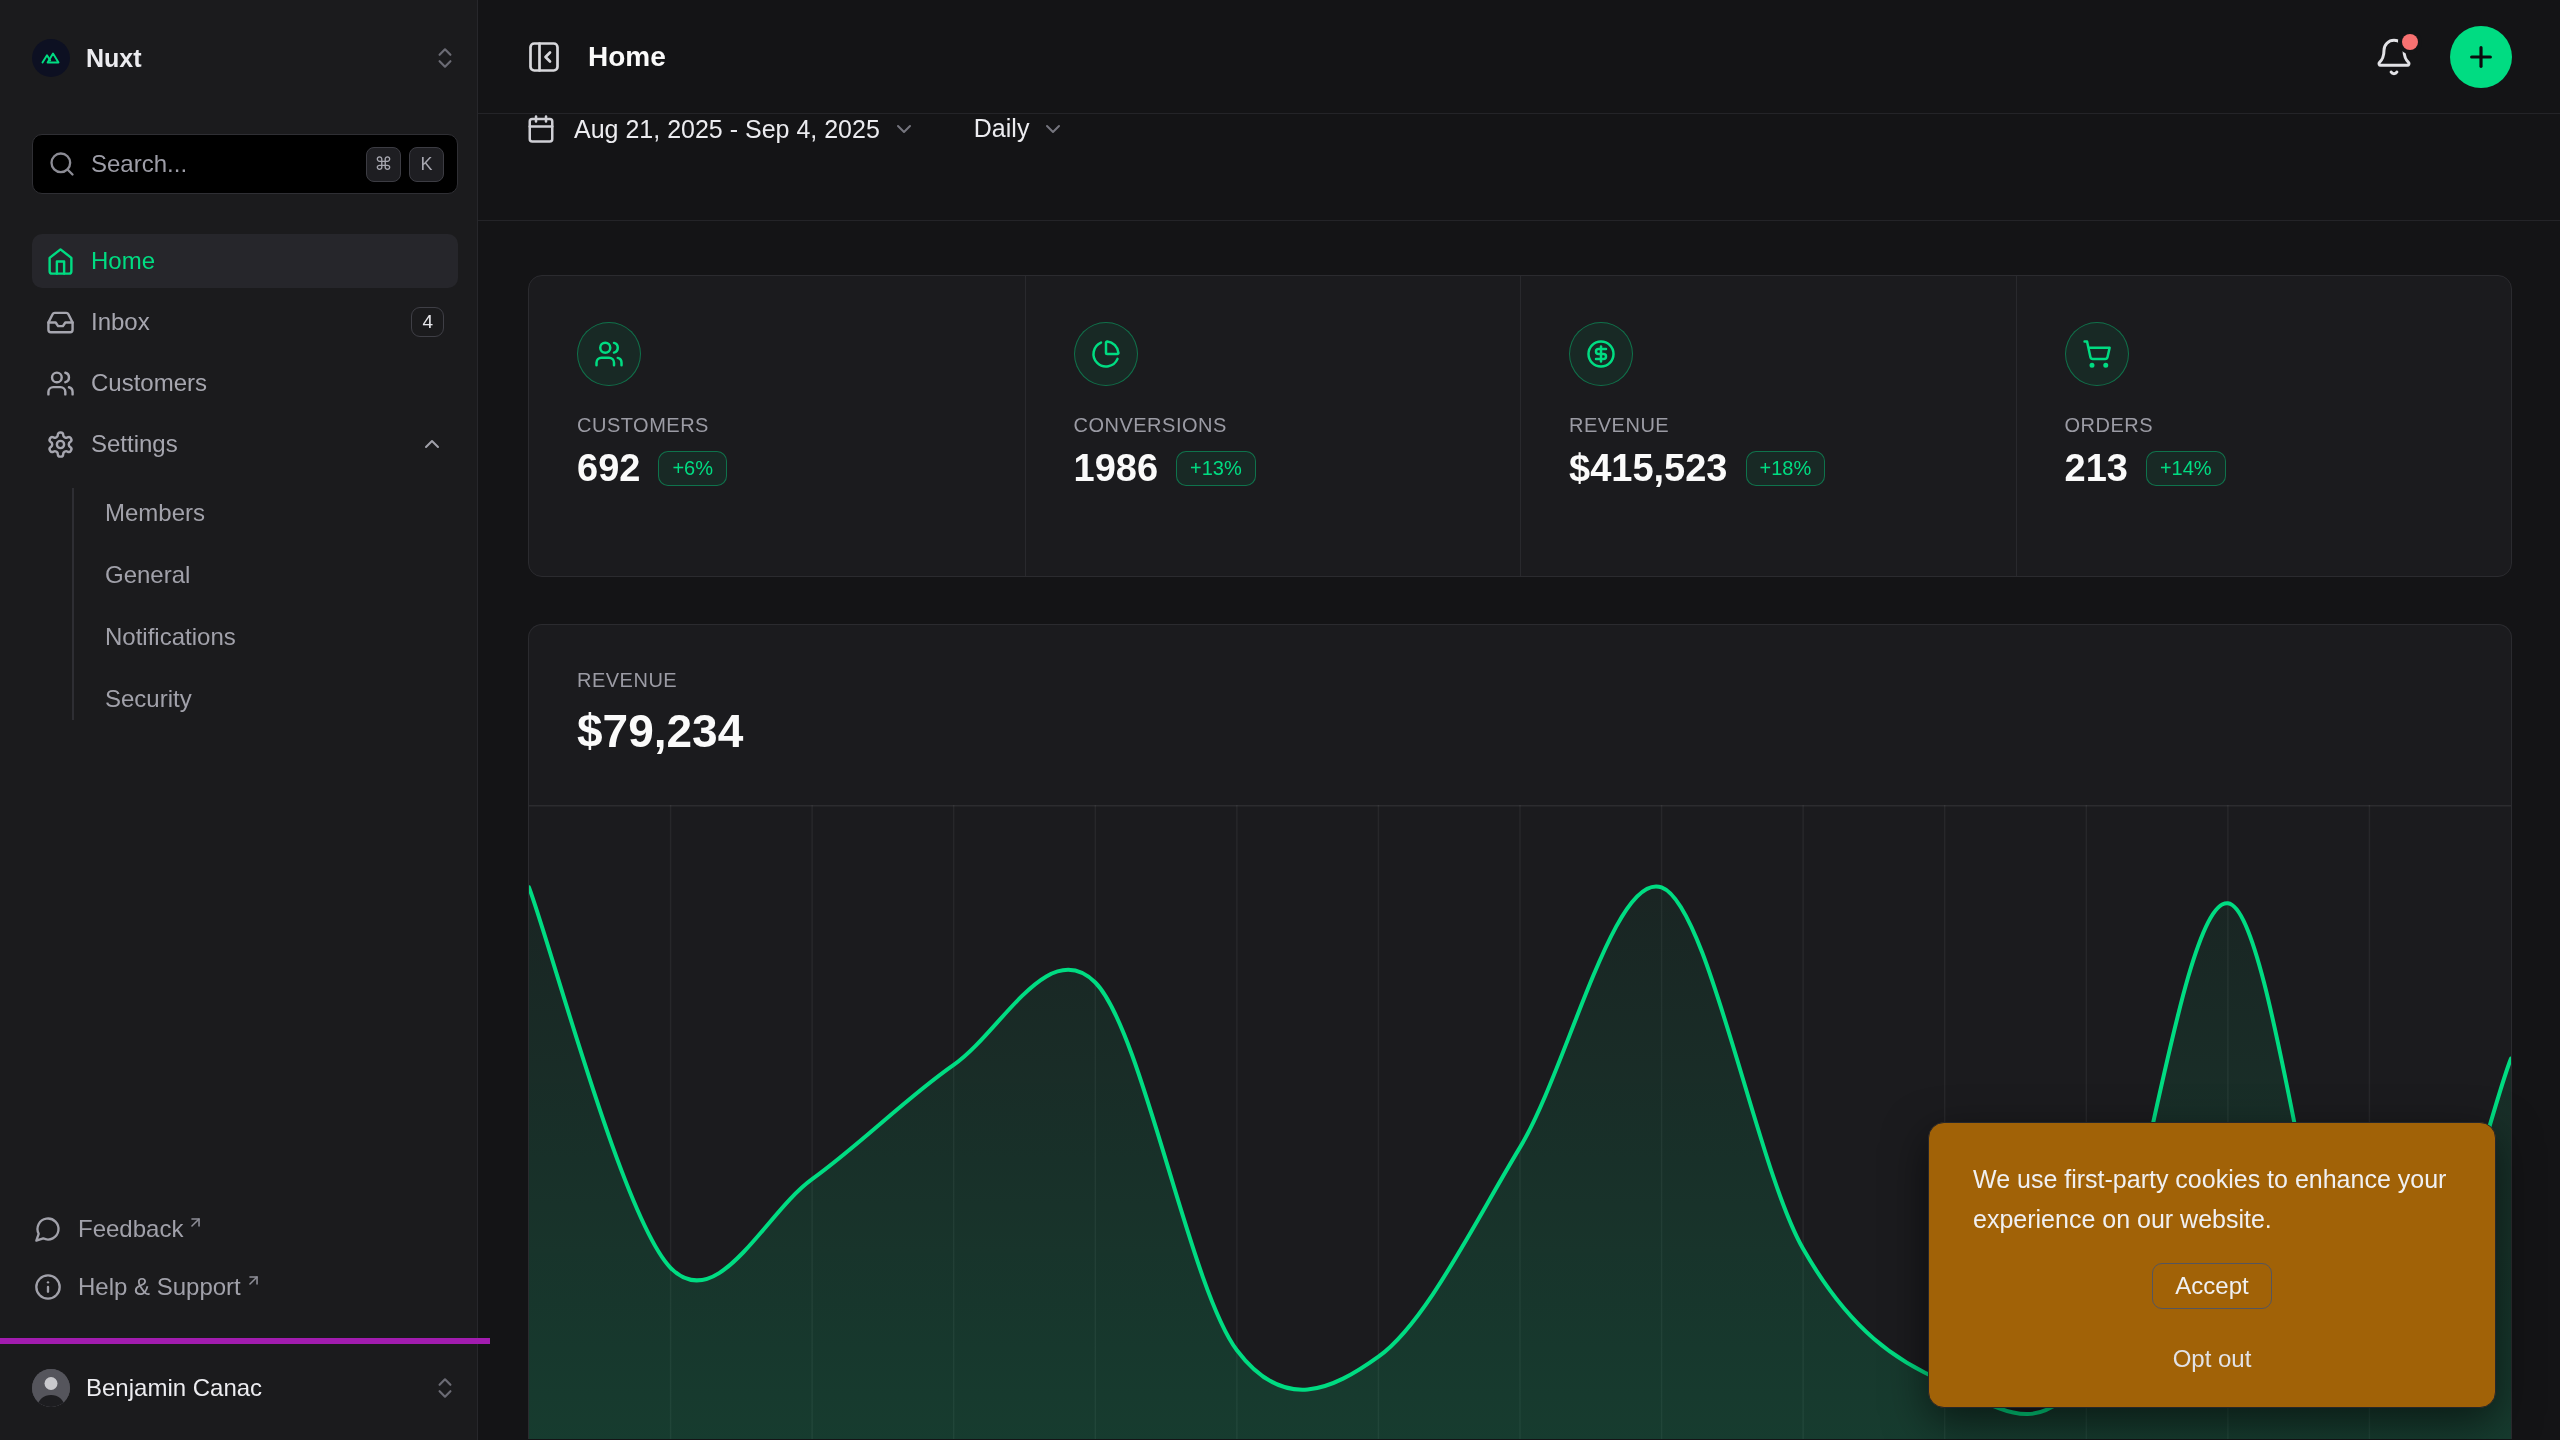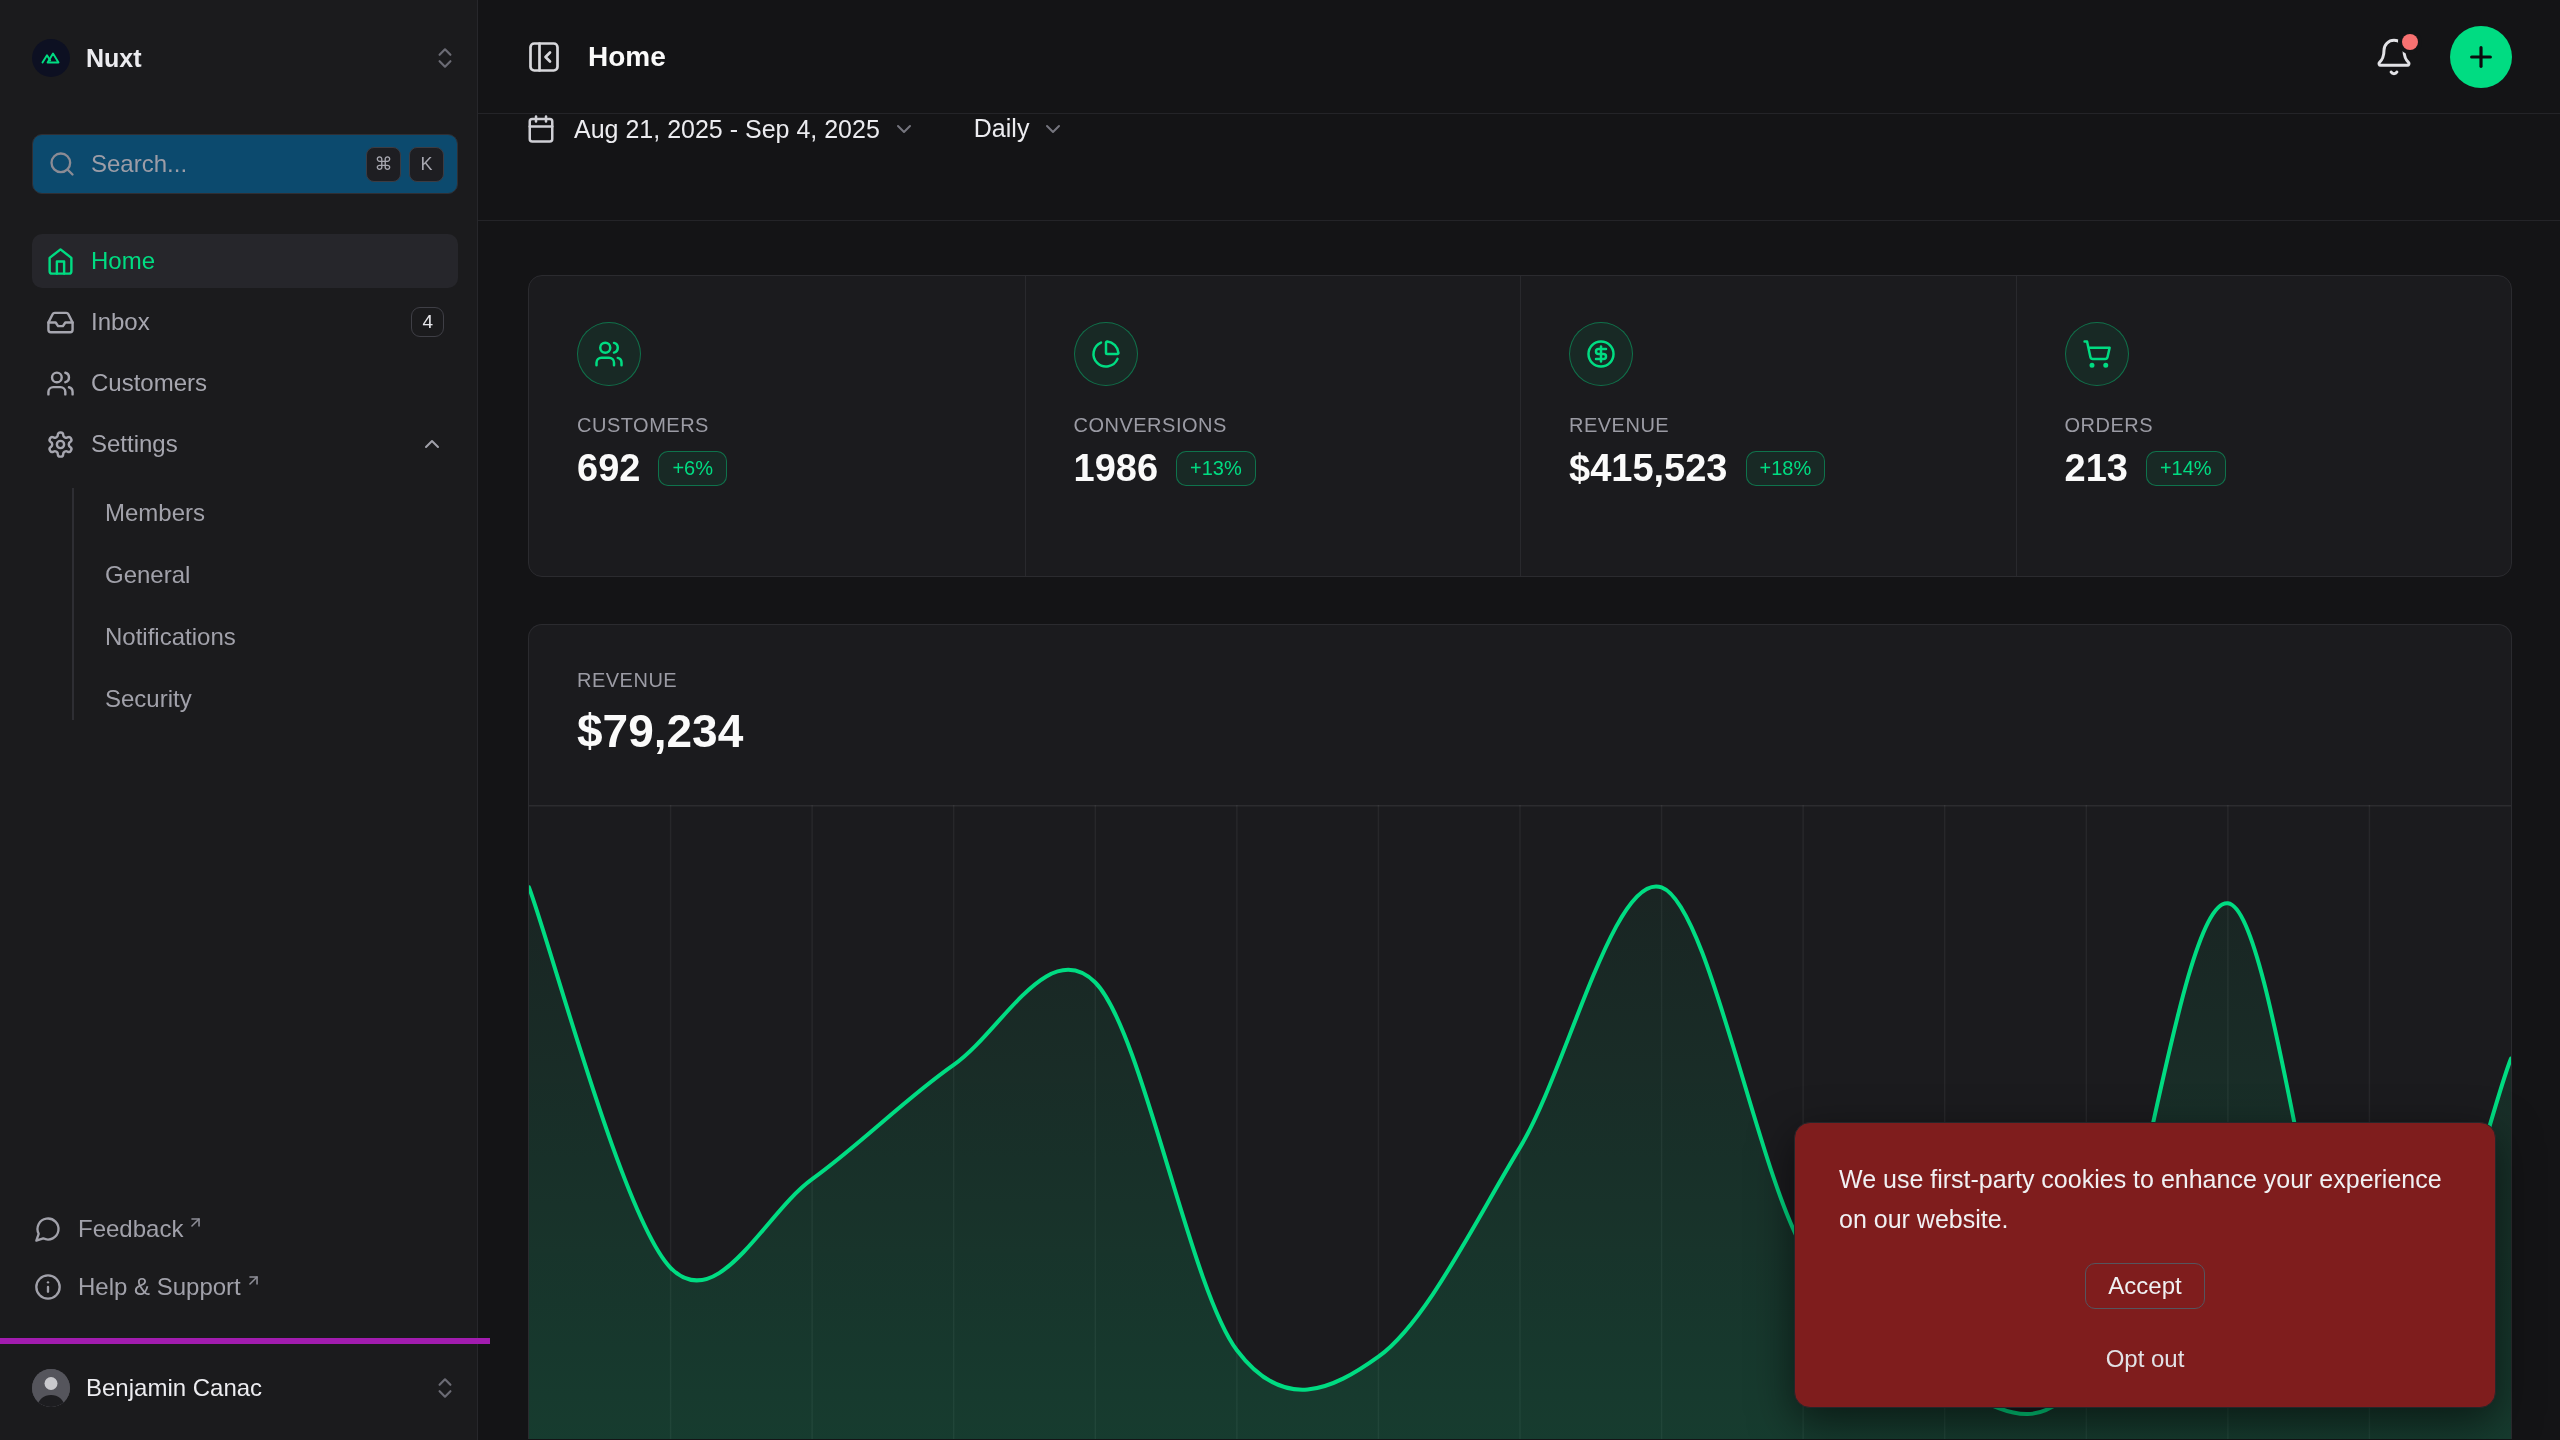--- a/index.html
+++ b/index.html
@@ -16,21 +16,21 @@
     width:478px;min-width:478px;height:100%;background:#1b1b1d;
     border-right:1px solid #27272b;display:flex;flex-direction:column;
     padding:26px 19px 0 32px;
   }
   .logo-row{display:flex;align-items:center;height:64px;cursor:pointer;}
   .logo-mark{width:38px;height:38px;border-radius:50%;background:#0d1022;display:flex;align-items:center;justify-content:center;}
   .brand-name{margin-left:16px;font-size:25px;font-weight:600;color:#ececf0;}
   .spacer{flex:1;}
   .icon{flex:none;}
   .search-btn{
-    margin-top:44px;height:60px;border-radius:10px;background:#0c4a6e;
+    margin-top:44px;height:60px;border-radius:10px;background:#000000;
     border:1px solid #2f2f34;display:flex;align-items:center;padding:0 13px 0 15px;cursor:pointer;
   }
   .search-placeholder{margin-left:15px;font-size:24px;color:#9d9da7;}
   .kbd{
     min-width:35px;height:35px;padding:0 7px;margin-left:8px;border-radius:8px;
     background:#1e1e22;border:1px solid #3c3c43;color:#a7a7b0;font-size:18px;
     display:flex;align-items:center;justify-content:center;
   }
   .nav{margin-top:40px;display:flex;flex-direction:column;gap:7px;}
   .nav-item{
@@ -92,22 +92,22 @@
     margin-top:47px;height:815px;background:#1b1b1e;border:1px solid #2b2b2f;border-bottom:none;
     border-radius:14px 14px 0 0;position:relative;overflow:hidden;
   }
   .revenue-head{padding:44px 48px 0;}
   .revenue-label{font-size:20px;font-weight:500;color:#9b9ba4;letter-spacing:.5px;}
   .revenue-value{margin-top:12px;font-size:46px;font-weight:700;color:#fafafa;}
   .chart-box{position:absolute;left:0;right:0;bottom:0;height:634px;}
   .chart-box svg{width:100%;height:100%;}
   
   .toast{
-    position:absolute;right:64px;bottom:32px;width:702px;z-index:10;
-    background:#7f1d1d;border:1px solid #26262a;border-radius:16px;
+    position:absolute;right:64px;bottom:32px;width:568px;z-index:10;
+    background:#a16207;border:1px solid #26262a;border-radius:16px;
     padding:36px 44px 34px;box-shadow:0 14px 44px rgba(0,0,0,.55);
   }
   .toast-msg{font-size:25px;line-height:40px;color:#f0f0f2;}
   .toast-actions{margin-top:24px;display:flex;align-items:center;gap:36px;flex-direction:column;}
   .btn-accept{
     background:transparent;border:1px solid #55555e;border-radius:10px;
     padding:8px 22px;font-size:24px;font-weight:500;color:#f0f0f2;cursor:pointer;
     font-family:inherit;
   }
   .btn-optout{background:none;border:none;padding:0;font-size:24px;font-weight:500;color:#e2e2e6;cursor:pointer;font-family:inherit;}

